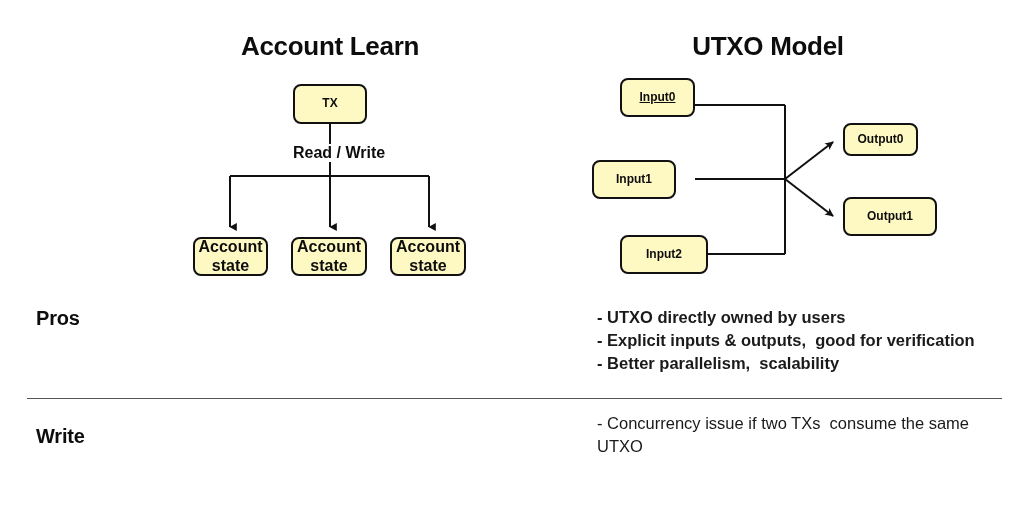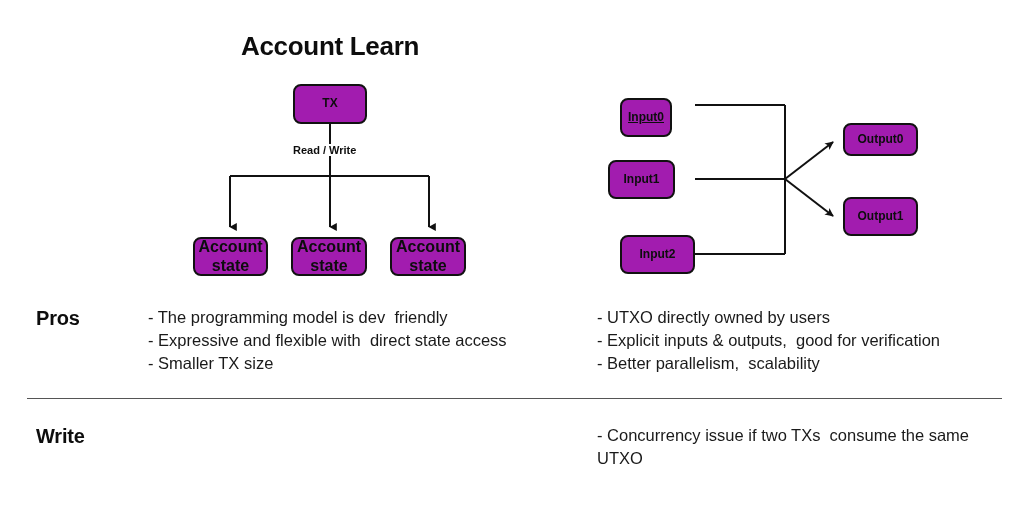--- a/index.html
+++ b/index.html
@@ -36,49 +36,49 @@
   }
   #title-account { left: 180px; top: 31px; width: 300px; }
   #title-utxo    { left: 618px; top: 31px; width: 300px; }
 
   
   .node {
     position: absolute;
     box-sizing: border-box;
     border: 2px solid #111111;
     border-radius: 8px;
-    background: #a21caf;
+    background: #fef9c3;
     display: flex;
     align-items: center;
     justify-content: center;
     text-align: center;
     font-size: 12px;
     font-weight: bold;
     line-height: 1.15;
     color: #0d0d0d;
   }
   .node.two-line { font-size: 16px; }
 
   
   #node-tx        { left: 293px; top: 84px;  width: 74px;  height: 40px; }
   #node-acct-0    { left: 193px; top: 237px; width: 75px;  height: 39px; }
   #node-acct-1    { left: 291px; top: 237px; width: 76px;  height: 39px; }
   #node-acct-2    { left: 390px; top: 237px; width: 76px;  height: 39px; }
 
   
-  #node-input-0   { left: 620px; top: 98px;  width: 52px;  height: 39px; text-decoration: underline; }
-  #node-input-1   { left: 608px; top: 160px; width: 67px;  height: 39px; text-align: right; }
-  #node-input-2   { left: 620px; top: 235px; width: 75px;  height: 39px; }
+  #node-input-0   { left: 620px; top: 78px;  width: 75px;  height: 39px; text-decoration: underline; }
+  #node-input-1   { left: 592px; top: 160px; width: 84px;  height: 39px; text-align: right; }
+  #node-input-2   { left: 620px; top: 235px; width: 88px;  height: 39px; }
   #node-output-0  { left: 843px; top: 123px; width: 75px;  height: 33px; }
-  #node-output-1  { left: 843px; top: 197px; width: 75px;  height: 39px; }
+  #node-output-1  { left: 843px; top: 197px; width: 94px;  height: 39px; }
 
   
   .edge-label {
     position: absolute;
-    font-size: 11px;
+    font-size: 16px;
     font-weight: bold;
     color: #0d0d0d;
     background: #ffffff;
     padding: 0 4px;
     white-space: nowrap;
   }
   #label-read-write { left: 289px; top: 144px; }
 
   
   .wires {
@@ -103,39 +103,40 @@
   .bullet-col {
     position: absolute;
     font-size: 16.5px;
     line-height: 23px;
     color: #1a1a1a;
   }
   .bullet-col .bullet-line {
     white-space: pre-wrap;
   }
   #pros-left  { left: 148px; top: 306px; width: 430px; }
-  #pros-right { left: 597px; top: 306px; width: 400px; }
+  #pros-right { left: 597px; top: 306px; width: 400px; font-weight: bold; }
   #cons-left  { left: 148px; top: 424px; width: 430px; }
-  #cons-right { left: 597px; top: 424px; width: 392px; }
+  #cons-right { left: 597px; top: 412px; width: 392px; }
 
   .divider {
     position: absolute;
     left: 27px;
     top: 398px;
     width: 975px;
     height: 1px;
     background: #555555;
   }
 </style>
 </head>
 <body>
 
 <div class="canvas">
 
   <div class="model-title" id="title-account">Account Learn</div>
+  <div class="model-title" id="title-utxo">UTXO Model</div>
 
   <svg class="wires" viewBox="0 0 1024 525" width="1024" height="525">
     <defs>
       <marker id="arrowDown" markerWidth="9" markerHeight="9" refX="4.5" refY="7.6" orient="auto" markerUnits="userSpaceOnUse">
         <path d="M0.6,0.8 L4.5,8.2 L8.4,0.8 Z" fill="#111111"></path>
       </marker>
       <marker id="arrowHead" markerWidth="10" markerHeight="10" refX="8.2" refY="5" orient="auto" markerUnits="userSpaceOnUse">
         <path d="M0.5,0.9 L9.2,5 L0.5,9.1 L2.6,5 Z" fill="#111111"></path>
       </marker>
     </defs>
@@ -174,25 +175,20 @@
 
   <div class="node" id="node-input-0">Input0</div>
   <div class="node" id="node-input-1">Input1</div>
   <div class="node" id="node-input-2">Input2</div>
 
   <div class="node" id="node-output-0">Output0</div>
   <div class="node" id="node-output-1">Output1</div>
 
   <div class="section-label" id="label-pros">Pros</div>
 
-  <div class="bullet-col" id="pros-left">
-    <div class="bullet-line">- The programming model is dev  friendly</div>
-    <div class="bullet-line">- Expressive and flexible with  direct state access</div>
-    <div class="bullet-line">- Smaller TX size</div>
-  </div>
 
   <div class="bullet-col" id="pros-right">
     <div class="bullet-line">- UTXO directly owned by users</div>
     <div class="bullet-line">- Explicit inputs &amp; outputs,  good for verification</div>
     <div class="bullet-line">- Better parallelism,  scalability</div>
   </div>
 
   <div class="divider"></div>
 
   <div class="section-label" id="label-cons">Write</div>

